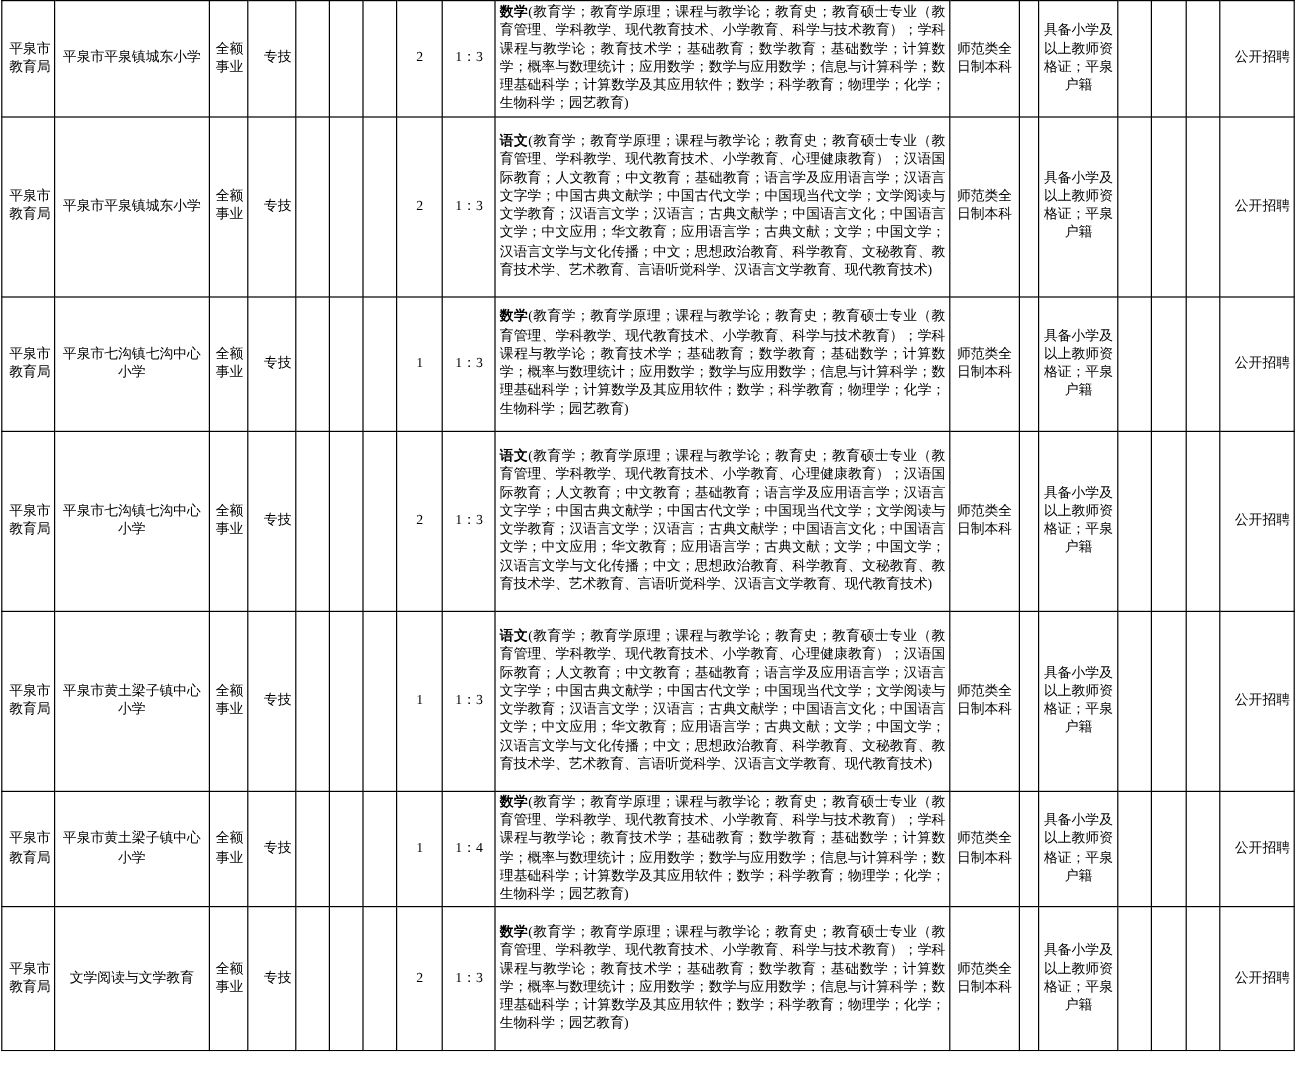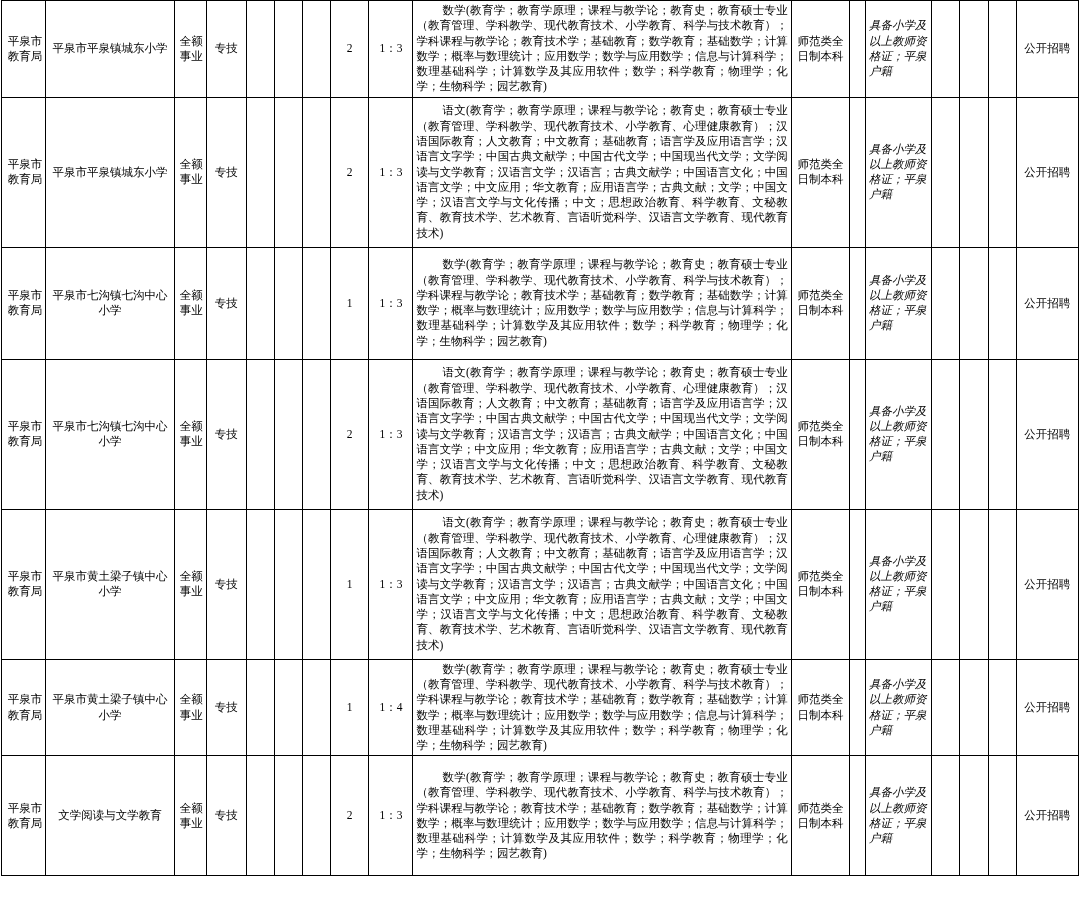--- a/index.html
+++ b/index.html
@@ -57,51 +57,49 @@
     text-align: center;
     font-size: 12px;
     line-height: 1.35;
   }
   .fund-cell {
     text-align: right;
     font-size: 12px;
     line-height: 1.35;
   }
   .type-cell {
-    text-align: center;
+    text-align: right;
     font-size: 12px;
   }
   .num-cell, .ratio-cell {
     text-align: center;
     font-size: 12px;
   }
   .major-cell {
     text-align: justify;
     text-justify: inter-ideograph;
     font-size: 11.5px;
     line-height: 1.42;
     padding: 3px 4px;
   }
   .major-cell .subject {
-    font-weight: normal;
-    margin-left: 26px;
+    font-weight: bold;
   }
   .edu-cell {
     text-align: center;
     font-size: 11.5px;
     line-height: 1.35;
   }
   .cond-cell {
-    text-align: left;
-    font-size: 11.5px;
-    line-height: 1.35;
-    font-style: italic;
+    text-align: center;
+    font-size: 11.5px;
+    line-height: 1.35;
   }
   .way-cell {
-    text-align: center;
+    text-align: right;
     font-size: 12px;
     line-height: 1.35;
   }
   .blank-cell { }
 </style>
 </head>
 <body>
 
 <div class="sheet">
   <table class="recruit-table">

